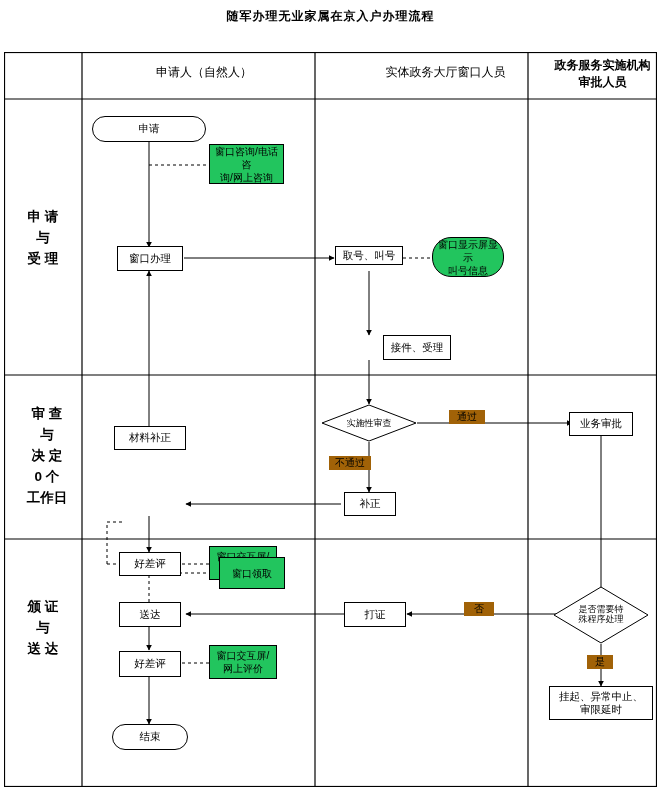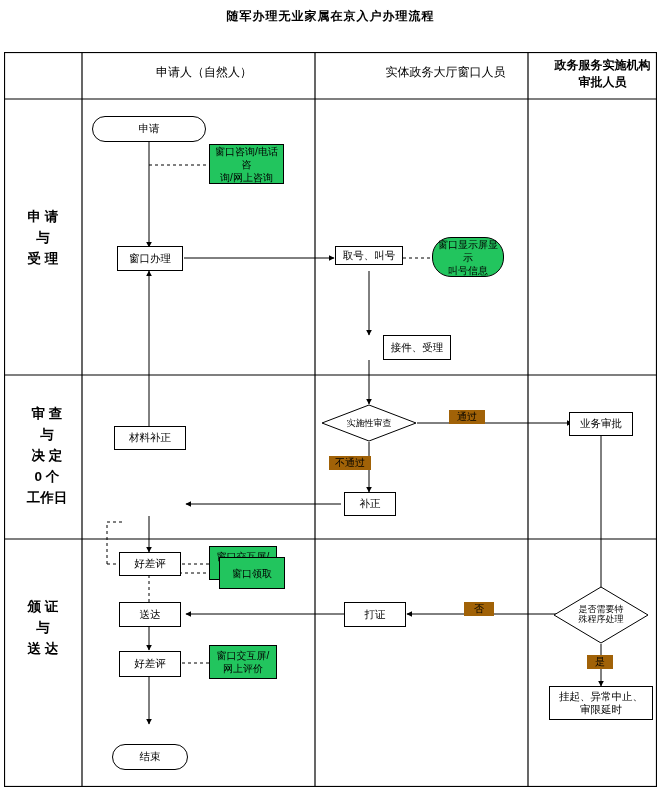--- a/index.html
+++ b/index.html
@@ -240,15 +240,15 @@
 
   <div class="note" style="left:215px; top:505px; width:66px; height:32px;">窗口领取</div>
 
   <div class="node" style="left:115px; top:550px; width:62px; height:25px;">送达</div>
 
   <div class="node" style="left:115px; top:599px; width:62px; height:26px;">好差评</div>
 
   <div class="note" style="left:205px; top:593px; width:68px; height:34px; white-space:pre-line;">窗口交互屏/
 网上评价</div>
 
-  <div class="node rounded" style="left:108px; top:692px; width:76px; height:26px;">结束</div>
+  <div class="node rounded" style="left:108px; top:672px; width:76px; height:26px;">结束</div>
 
 </div>
 
 </body></html>

